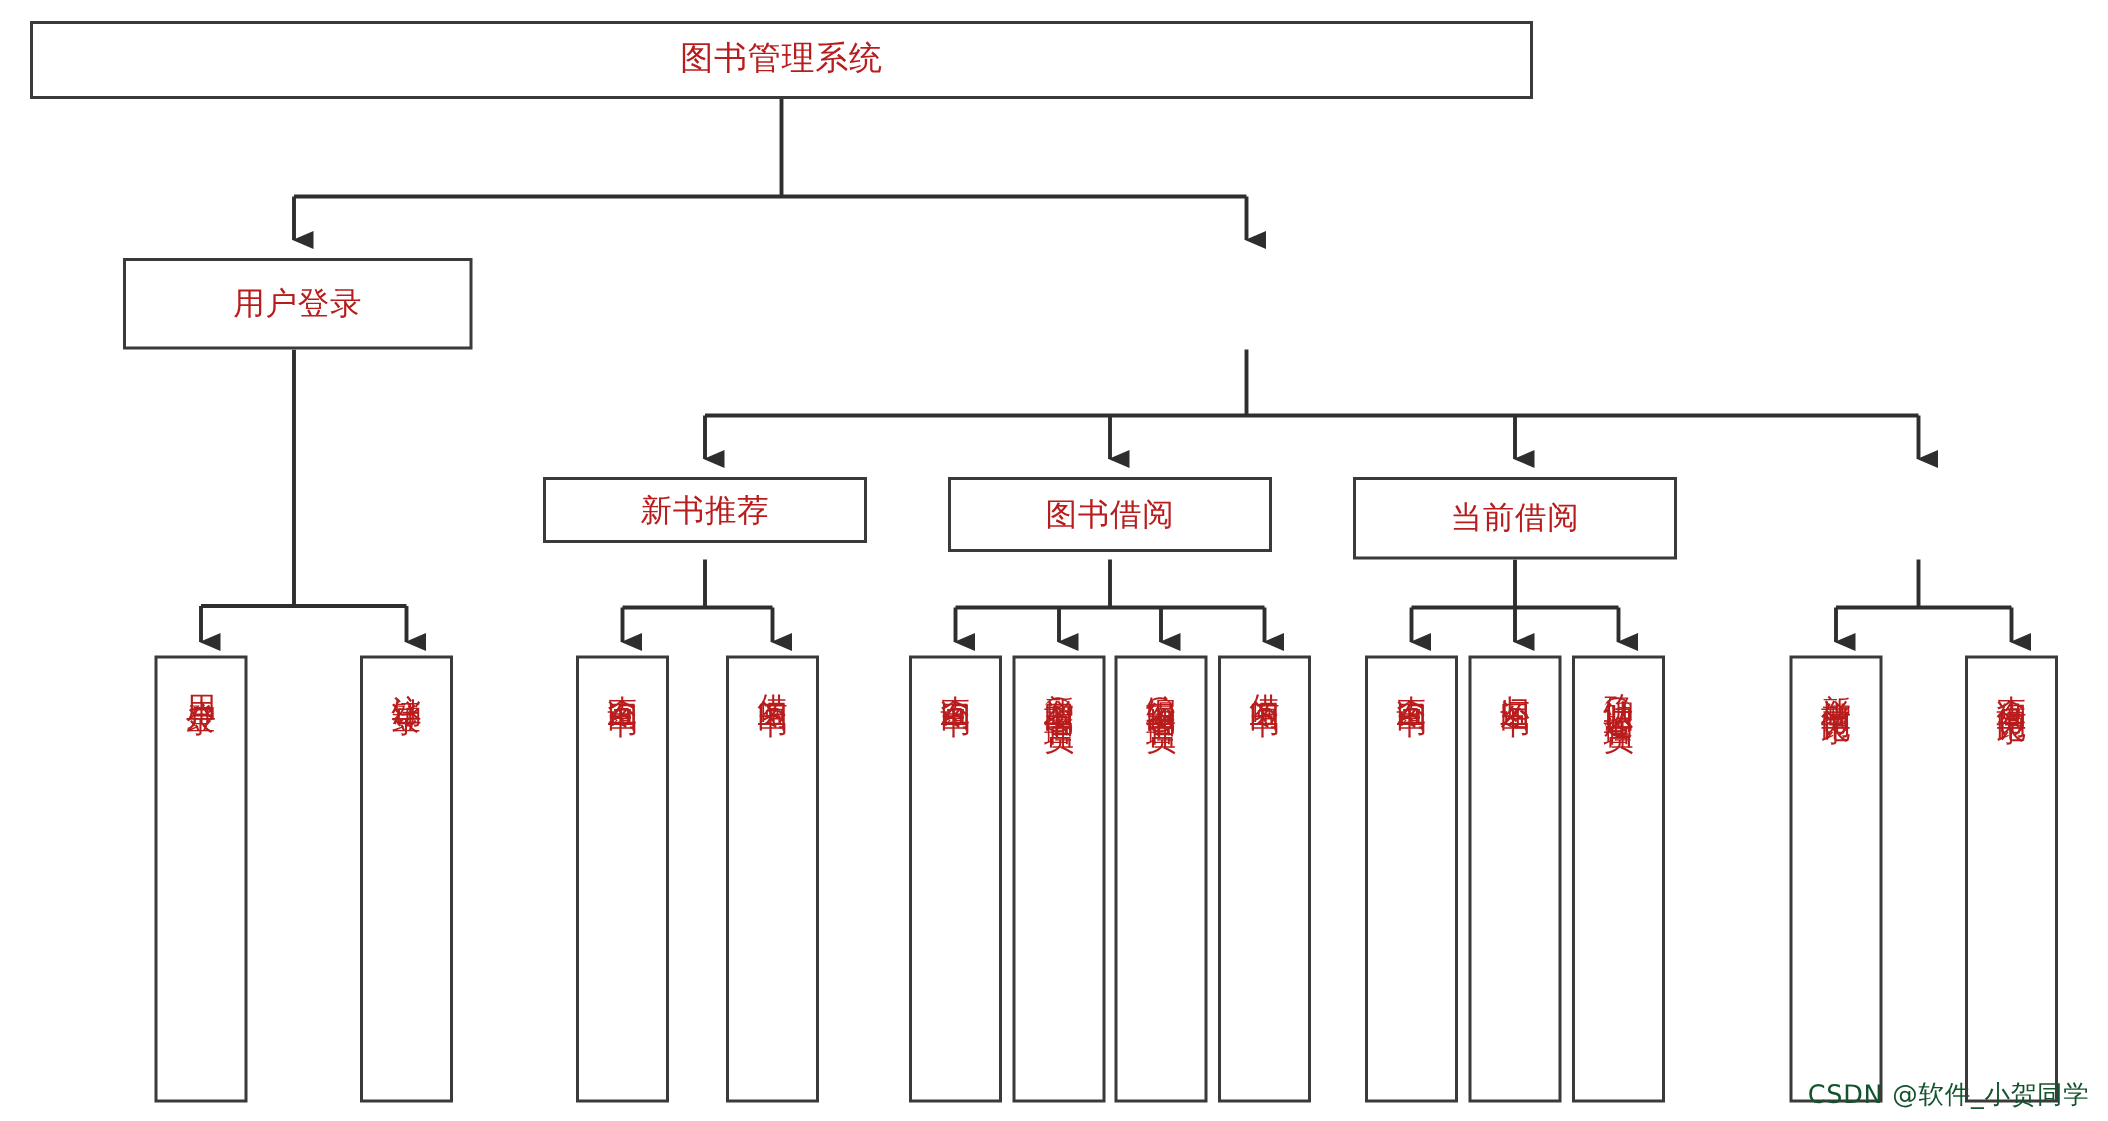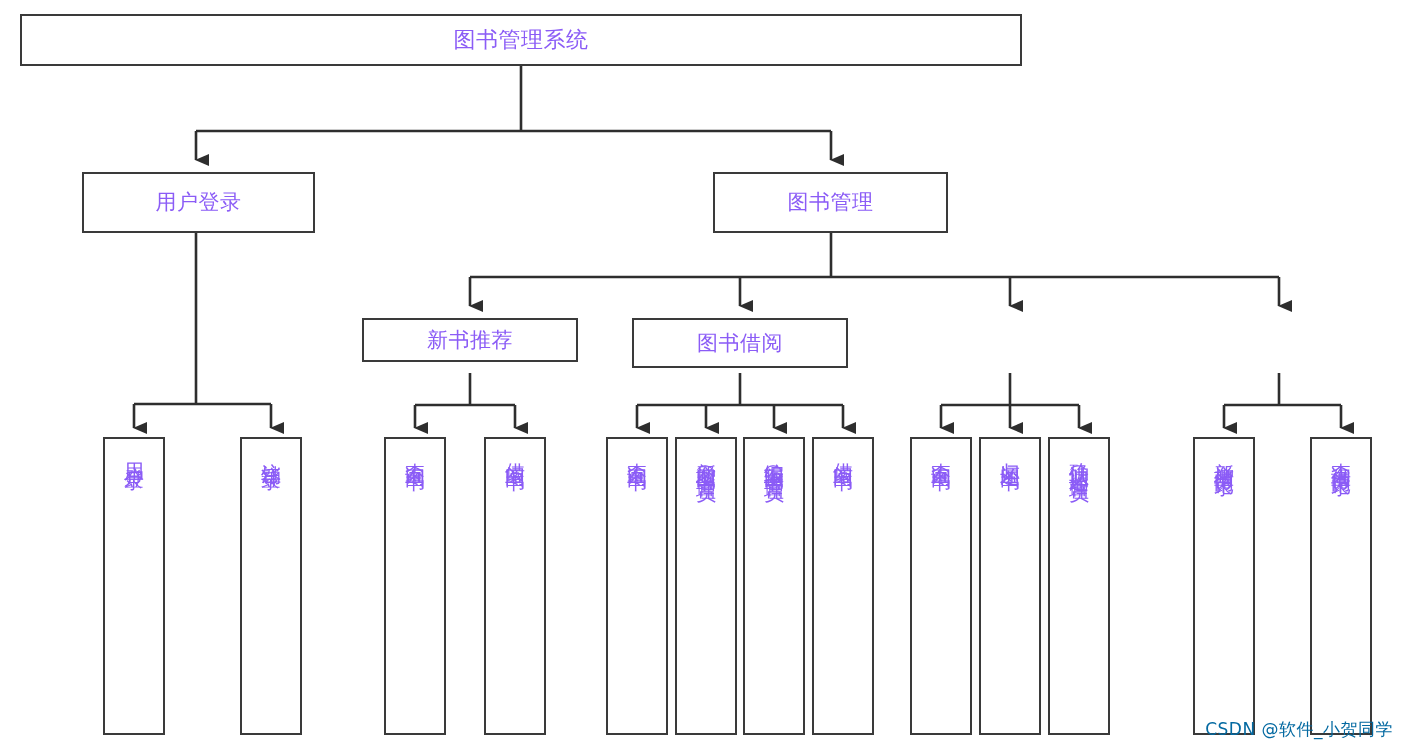--- a/index.html
+++ b/index.html
@@ -27,21 +27,21 @@
     pointer-events: none;
   }
   .node {
     position: absolute;
     box-sizing: border-box;
     background: #ffffff;
     border: 2px solid #3a3a3a;
     display: flex;
     align-items: center;
     justify-content: center;
-    color: #8b5cf6;
+    color: #b91c1c;
   }
   .node .label {
     display: block;
     text-align: center;
     line-height: 1.18;
     white-space: nowrap;
   }
   
   .node.h .label {
     font-size: 21px;
@@ -64,21 +64,21 @@
     font-size: 20px;
     line-height: 1.05;
     letter-spacing: 3px;
     white-space: nowrap;
   }
   .watermark {
     position: absolute;
     right: 12px;
     bottom: 6px;
     font-size: 17px;
-    color: #0369a1;
+    color: #14532d;
     letter-spacing: 0.5px;
     white-space: nowrap;
   }
 </style>
 </head>
 <body>
 
 <div id="canvas">
 
   <svg class="wires" viewBox="0 0 1405 747">
@@ -133,32 +133,32 @@
   </svg>
 
   <div class="node h root" style="left:20px; top:14px; width:1002px; height:52px;">
     <span class="label">图书管理系统</span>
   </div>
 
   <div class="node h" style="left:82px; top:172px; width:233px; height:61px;">
     <span class="label">用户登录</span>
   </div>
 
-  <div class="node h" style="left:713px; top:172px; width:235px; height:61px;">
-    <span class="label">图书管理</span>
-  </div>
 
   <div class="node h" style="left:362px; top:318px; width:216px; height:44px;">
     <span class="label">新书推荐</span>
   </div>
 
   <div class="node h" style="left:632px; top:318px; width:216px; height:50px;">
     <span class="label">图书借阅</span>
   </div>
 
+  <div class="node h" style="left:902px; top:318px; width:216px; height:55px;">
+    <span class="label">当前借阅</span>
+  </div>
 
 
   <div class="node v" style="left:103px; top:437px; width:62px; height:298px;">
     <span class="label">用户登录</span>
   </div>
 
   <div class="node v" style="left:240px; top:437px; width:62px; height:298px;">
     <span class="label">注销登录</span>
   </div>
 

